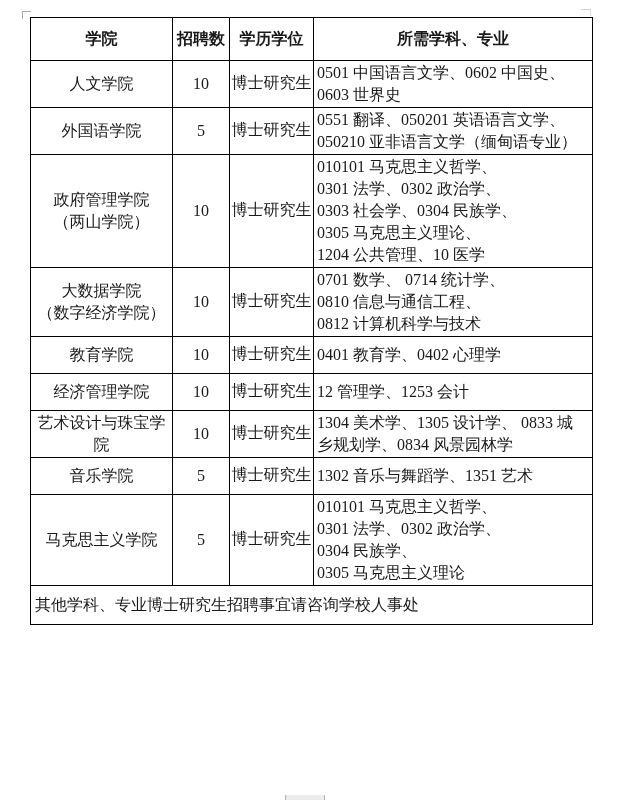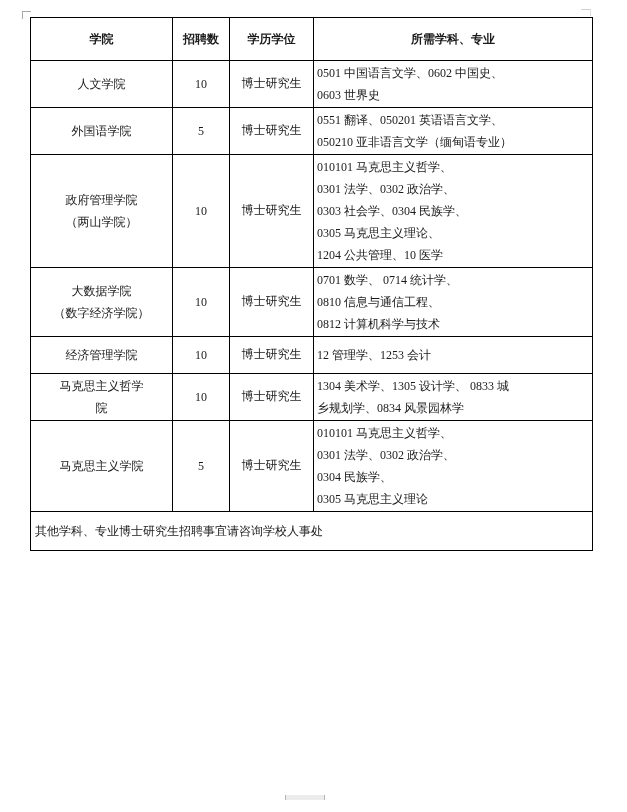--- a/index.html
+++ b/index.html
@@ -19,21 +19,21 @@
     position: absolute;
     left: 30px;
     top: 17px;
     width: 562px;
     border-collapse: collapse;
     table-layout: fixed;
   }
   .recruit-table th,
   .recruit-table td {
     border: 1px solid #000000;
-    font-size: 12px;
+    font-size: 16px;
     line-height: 22px;
     padding: 1px 2px;
     vertical-align: middle;
     word-break: break-all;
   }
   .recruit-table th {
     height: 40px;
     font-weight: bold;
     text-align: center;
   }
@@ -145,32 +145,44 @@
       <tr>
         <td class="college">大数据学院
 （数字经济学院）</td>
         <td class="count">10</td>
         <td class="degree">博士研究生</td>
         <td class="majors">0701 数学、 0714 统计学、
 0810 信息与通信工程、
 0812 计算机科学与技术</td>
       </tr>
       <tr>
+        <td class="college">教育学院</td>
+        <td class="count">10</td>
+        <td class="degree">博士研究生</td>
+        <td class="majors">0401 教育学、0402 心理学</td>
+      </tr>
+      <tr>
         <td class="college">经济管理学院</td>
         <td class="count">10</td>
         <td class="degree">博士研究生</td>
         <td class="majors">12 管理学、1253 会计</td>
       </tr>
       <tr>
-        <td class="college">马克思主义哲学
+        <td class="college">艺术设计与珠宝学
 院</td>
         <td class="count">10</td>
         <td class="degree">博士研究生</td>
         <td class="majors">1304 美术学、1305 设计学、 0833 城
 乡规划学、0834 风景园林学</td>
+      </tr>
+      <tr>
+        <td class="college">音乐学院</td>
+        <td class="count">5</td>
+        <td class="degree">博士研究生</td>
+        <td class="majors">1302 音乐与舞蹈学、1351 艺术</td>
       </tr>
       <tr>
         <td class="college">马克思主义学院</td>
         <td class="count">5</td>
         <td class="degree">博士研究生</td>
         <td class="majors">010101 马克思主义哲学、
 0301 法学、0302 政治学、
 0304 民族学、
 0305 马克思主义理论</td>
       </tr>

